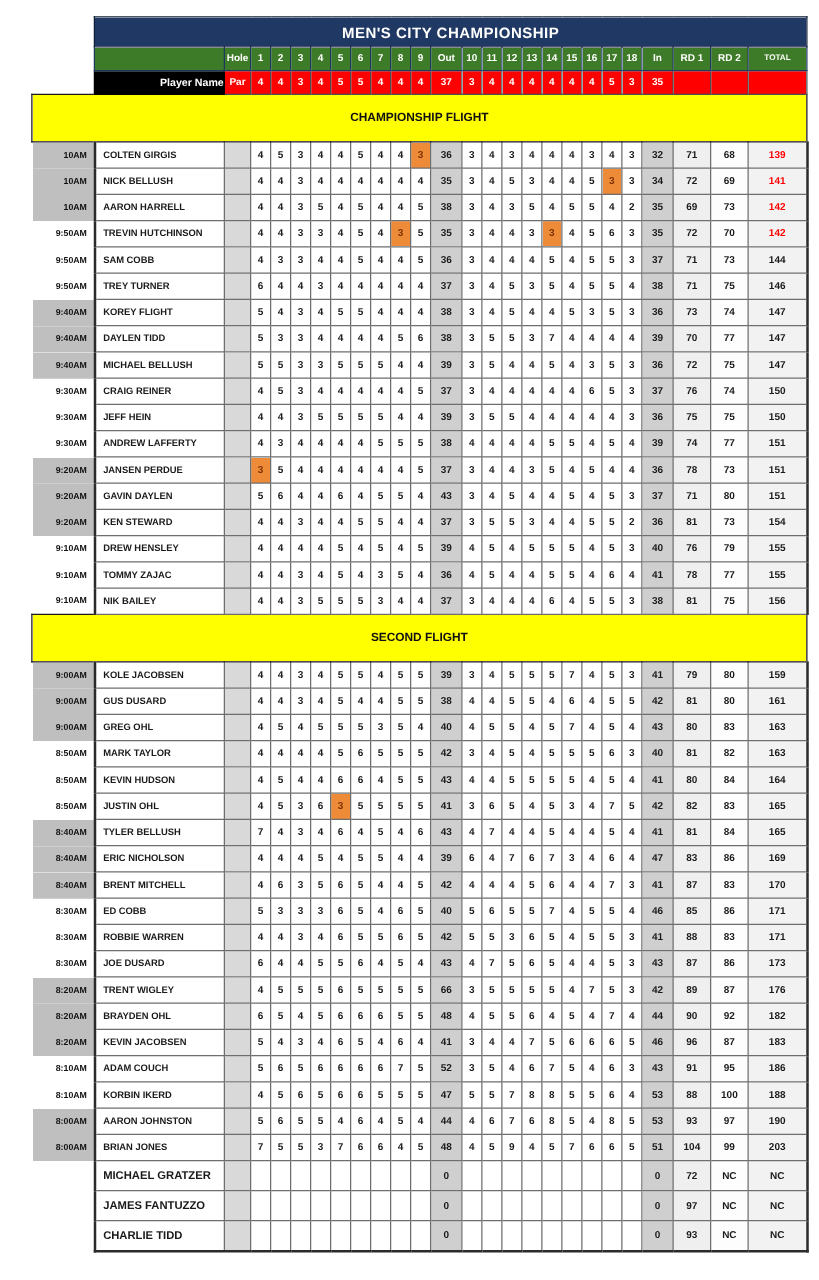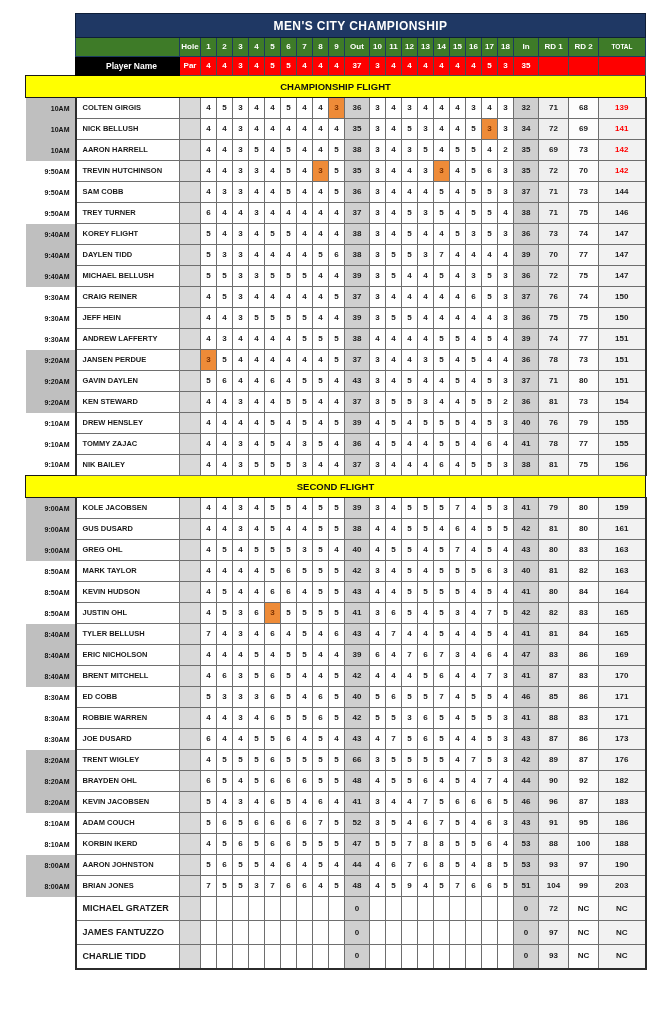--- a/index.html
+++ b/index.html
@@ -9,22 +9,22 @@
   td{padding:0;margin:0;text-align:center;vertical-align:middle;font-weight:700;color:#1a1a1a;
      font-size:8px;line-height:1;border:1px solid #6e6e6e;overflow:hidden;white-space:nowrap;}
   td.tee{border:none;background:transparent;text-align:right;padding-right:5px;font-size:7px;color:#111;}
   td.tee.shaded{background:var(--gray_tee);}
   tr.r-title{height:24px;margin-top:48px;} 
   td.title{background:var(--navy);color:#fff;font-size:12px;letter-spacing:.4px;border:1px solid #0e1e38;}
   tr.r-head{height:19px;}
   td.g{background:var(--green);color:#fff;border:1px solid #1c3a5e;font-size:8px;}
   td.g.small{font-size:6.5px;}
   td.p{background:var(--red);color:#fff;border:1px solid #4d4d4d;}
-  td.pname{background:#000;color:#fff;text-align:center;padding-left:8px;font-size:8.5px;border:1px solid #000;}
-  tr.r-flight{height:22px;}
+  td.pname{background:#000;color:#fff;text-align:right;padding-left:8px;font-size:8.5px;border:1px solid #000;}
+  tr.r-flight{height:38px;}
   td.flight{background:var(--yellow);color:#111;font-size:9.5px;border:1.5px solid #1a1a1a;}
   tr.r-data{height:21px;margin-top:28px;}
   tr.r-nc{height:24px;}
   tr.r-nc td.name{font-size:9px;margin-top:39px;}
   td.name{text-align:left;padding-left:6px;font-size:7.5px;background:#fff;}
   td.lbl{background:var(--gray_label);}
   td.sc{background:#fff;}
   td.outin{background:var(--gray_outin);}
   td.rd1{background:var(--gray_rd1);}
   td.rd2{background:var(--gray_rd2);}

